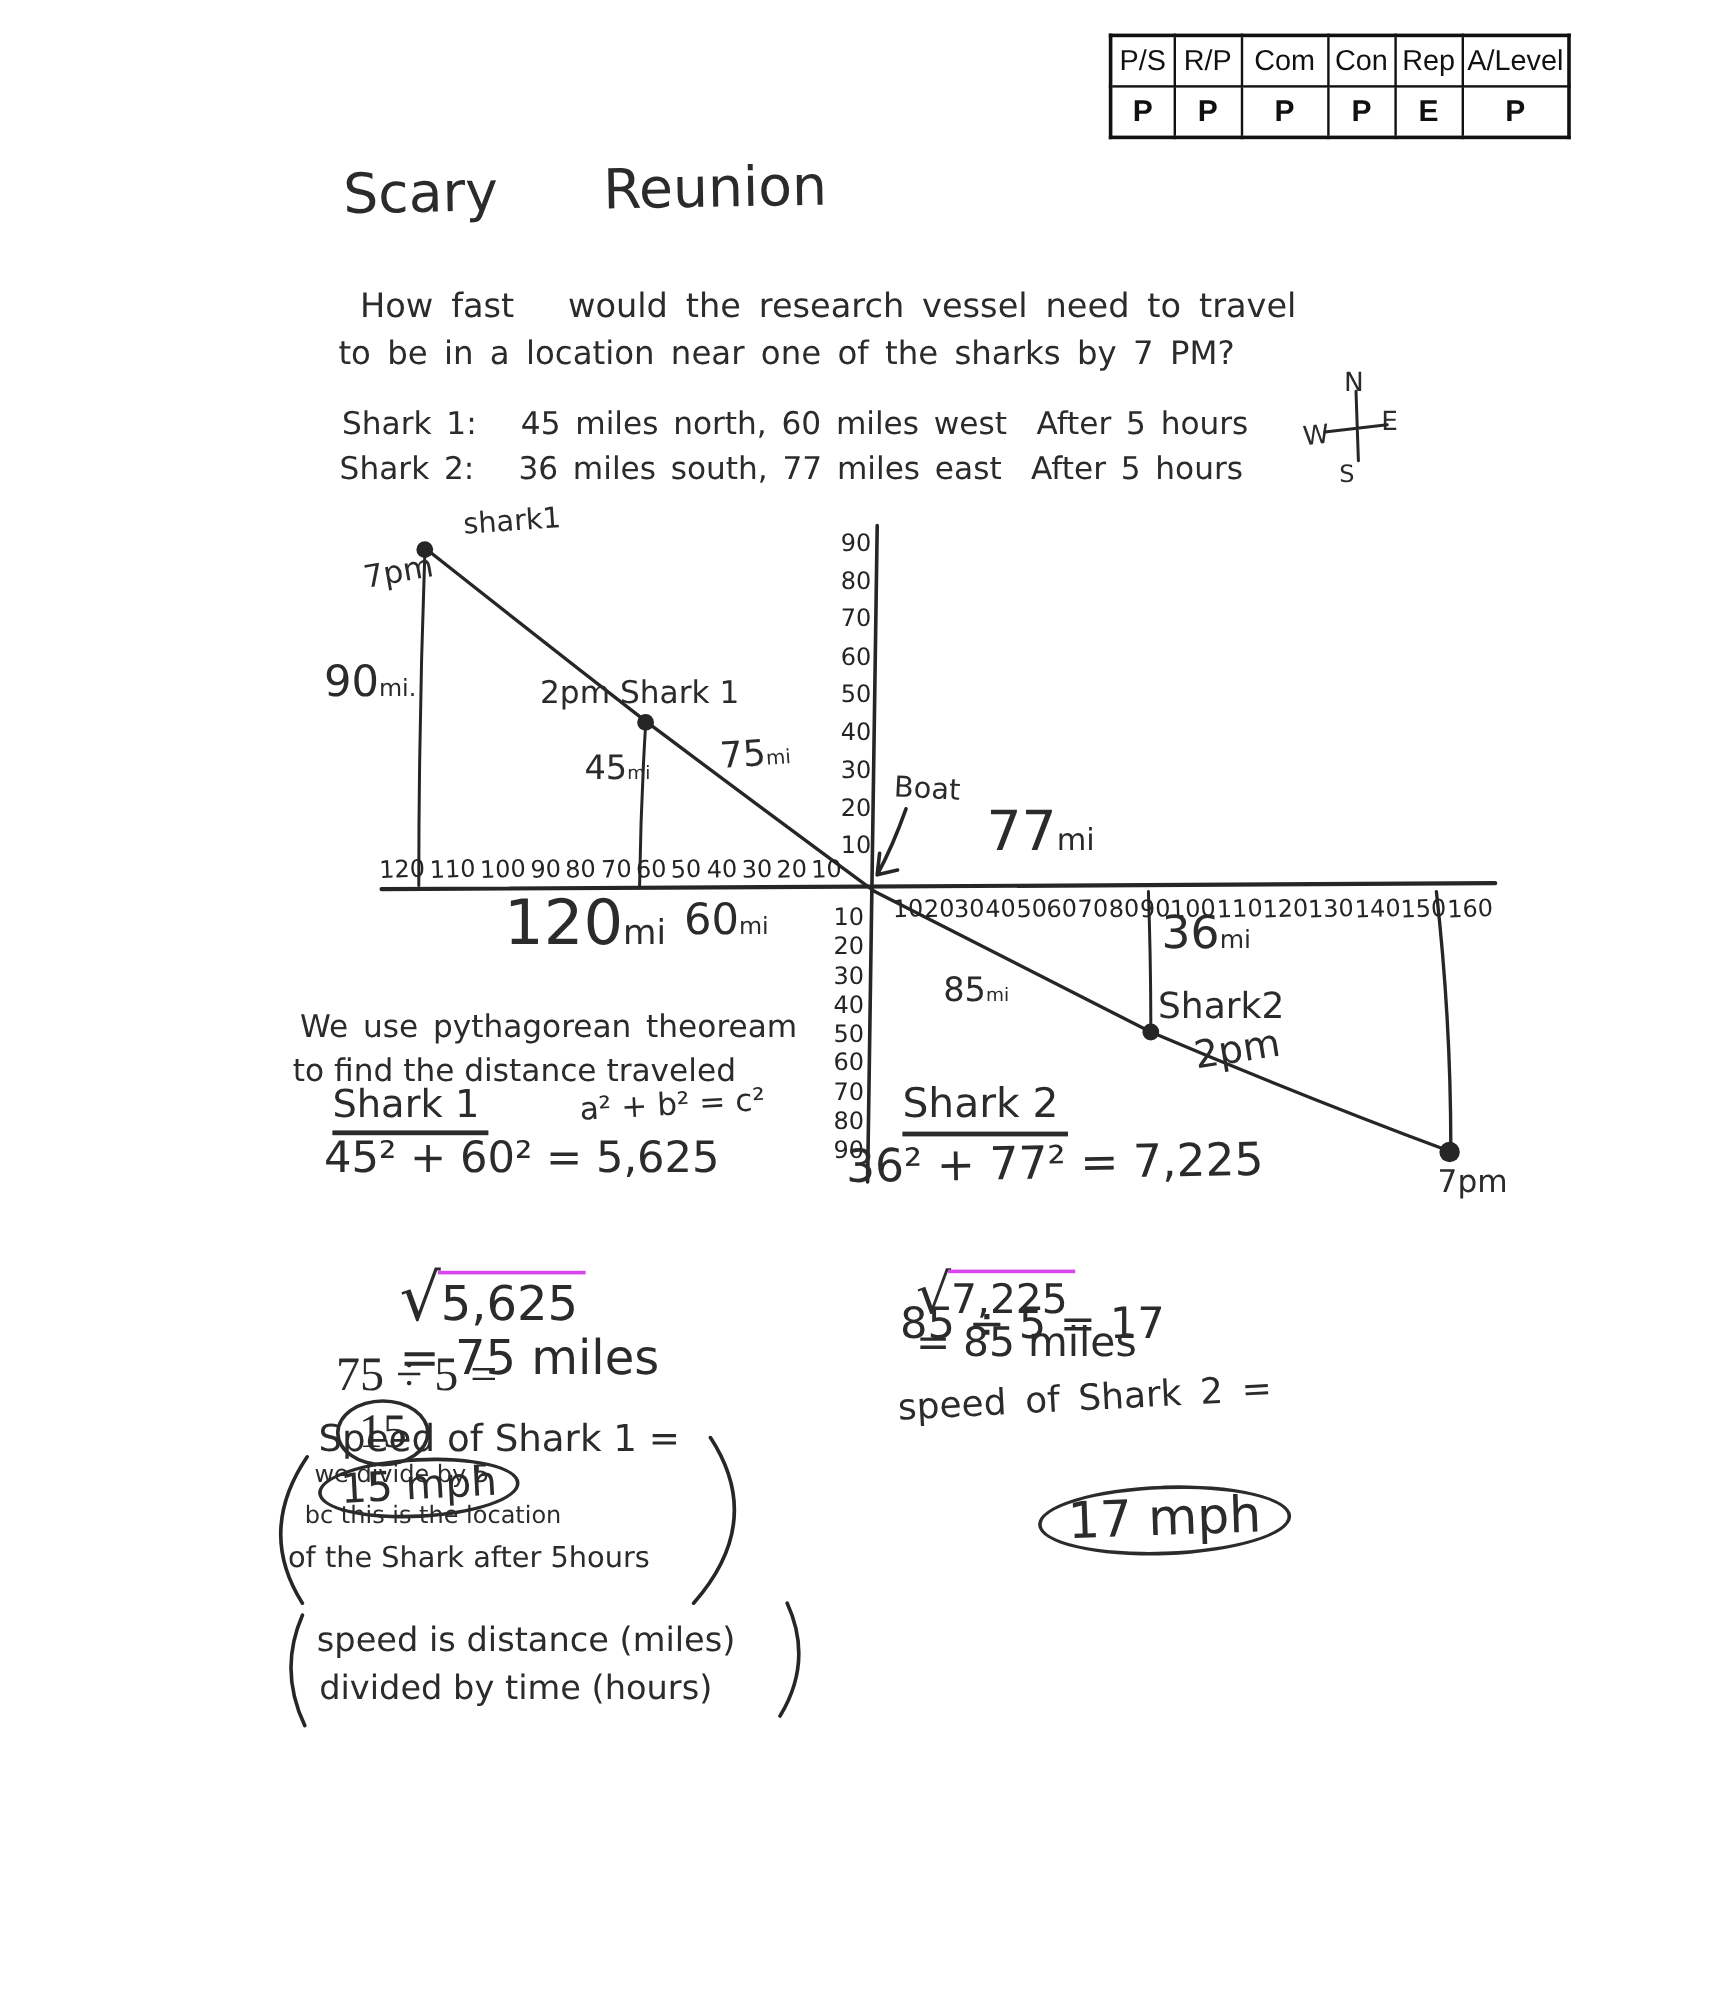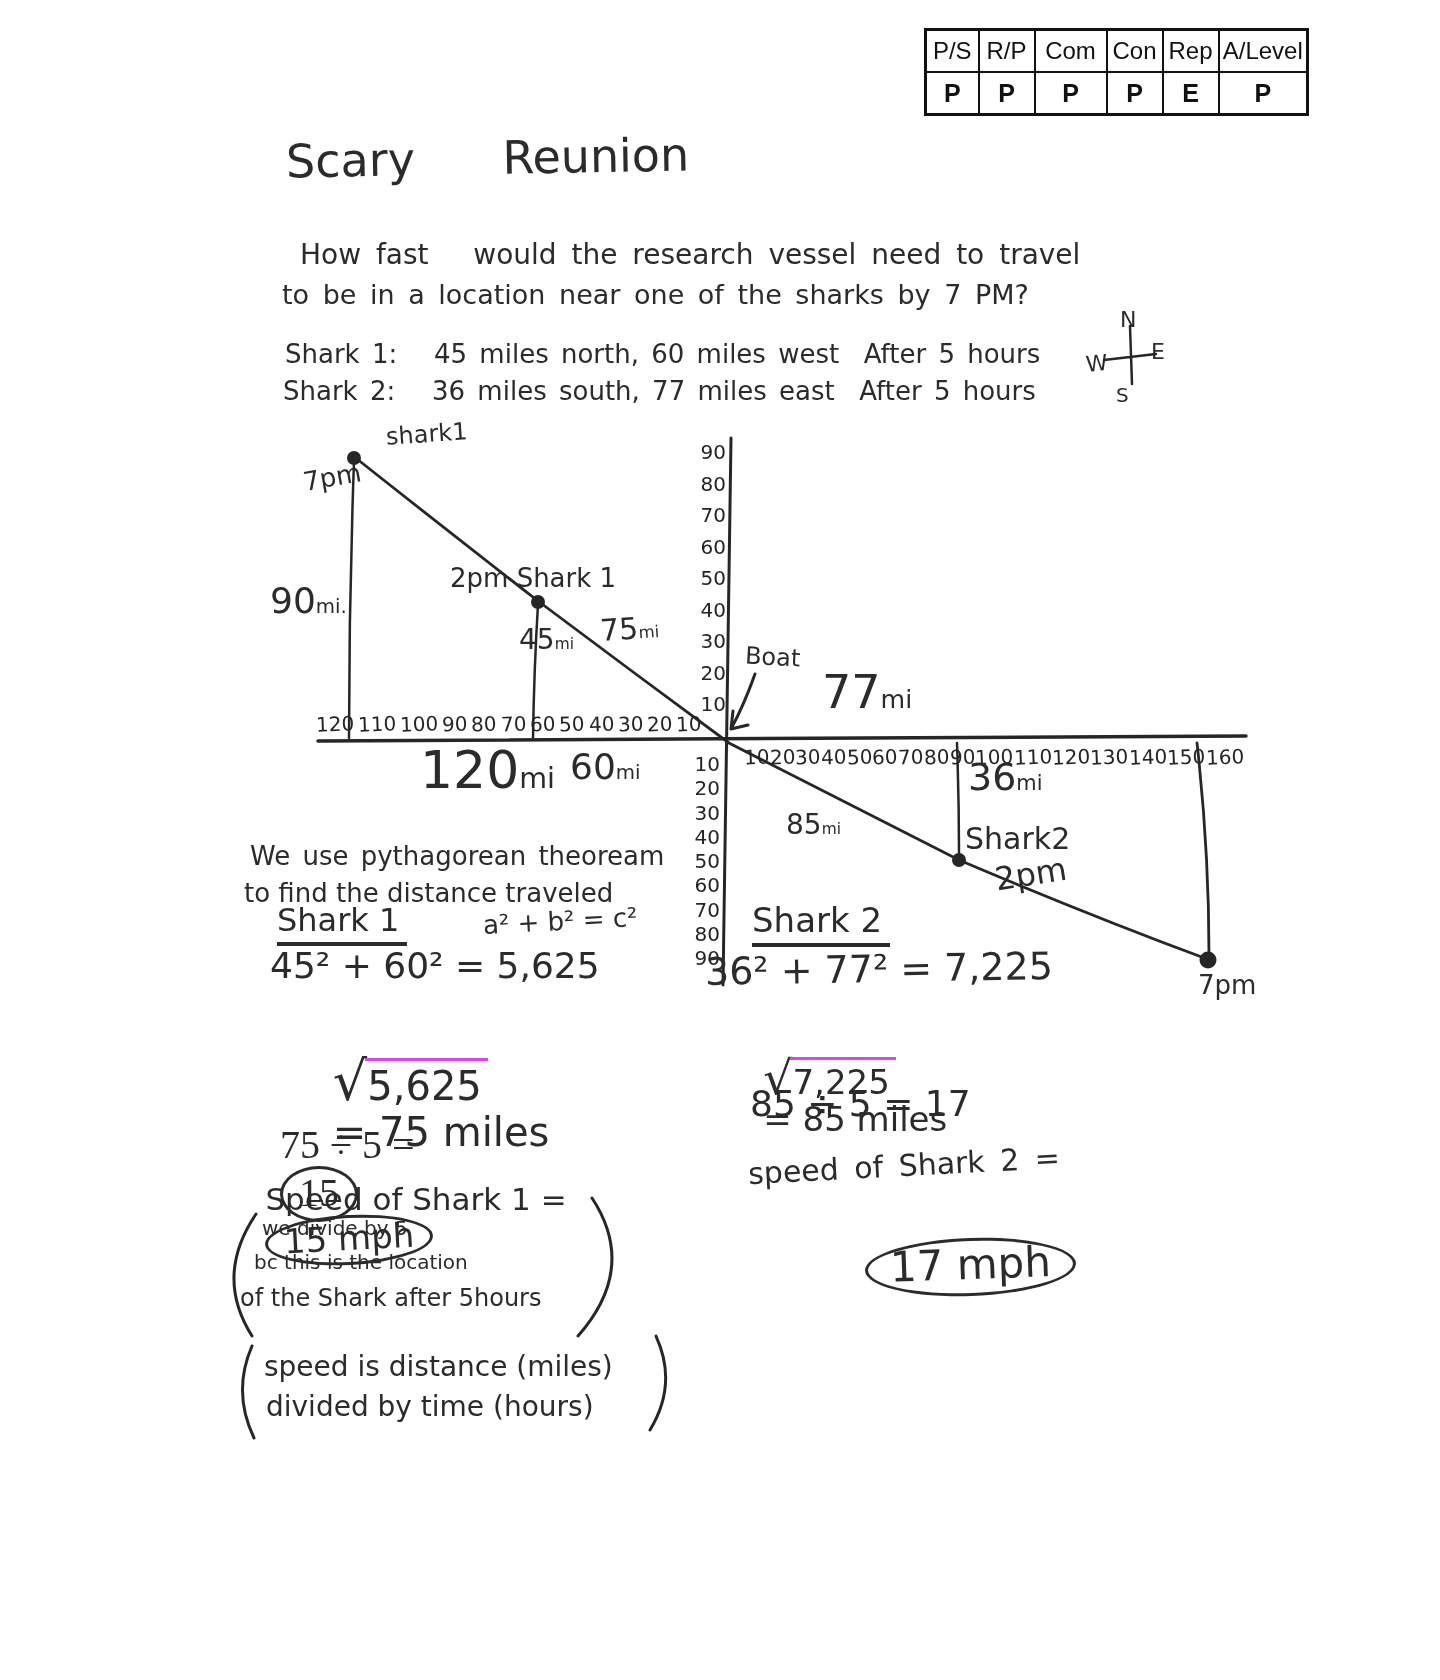--- a/index.html
+++ b/index.html
@@ -141,23 +141,23 @@
       <span>110</span>
       <span>120</span>
       <span>130</span>
       <span>140</span>
       <span>150</span>
       <span>160</span>
     </div>
 
   <div class="hw" style="left:386px;top:422px;font-size:24px;transform:rotate(-4deg);">shark1</div>
   <div class="hw" style="left:303px;top:464px;font-size:26px;transform:rotate(-10deg);">7pm</div>
-  <div class="hw" style="left:270px;top:550px;font-size:36px;margin-top:32px;"><span>90</span><span class="unit">mi.</span></div>
+  <div class="hw" style="left:270px;top:550px;font-size:36px;"><span>90</span><span class="unit">mi.</span></div>
   <div class="hw" style="left:450px;top:565px;font-size:26px;">2pm Shark 1</div>
-  <div class="hw" style="left:487px;top:625px;font-size:28px;margin-left:32px;"><span>45</span><span class="unit">mi</span></div>
+  <div class="hw" style="left:487px;top:625px;font-size:28px;"><span>45</span><span class="unit">mi</span></div>
   <div class="hw" style="left:600px;top:613px;font-size:30px;transform:rotate(-4deg);"><span>75</span><span class="unit">mi</span></div>
   <div class="hw" style="left:745px;top:645px;font-size:24px;transform:rotate(3deg);">Boat</div>
   <div class="hw" style="left:822px;top:668px;font-size:46px;"><span>77</span><span class="unit">mi</span></div>
   <div class="hw" style="left:420px;top:743px;font-size:52px;"><span>120</span><span class="unit">mi</span></div>
   <div class="hw" style="left:570px;top:748px;font-size:36px;"><span>60</span><span class="unit">mi</span></div>
   <div class="hw" style="left:968px;top:758px;font-size:38px;"><span>36</span><span class="unit">mi</span></div>
   <div class="hw" style="left:786px;top:810px;font-size:28px;"><span>85</span><span class="unit">mi</span></div>
   <div class="hw" style="left:965px;top:823px;font-size:30px;">Shark2</div>
   <div class="hw" style="left:995px;top:858px;font-size:32px;transform:rotate(-9deg);">2pm</div>
   <div class="hw" style="left:1198px;top:972px;font-size:26px;">7pm</div>

